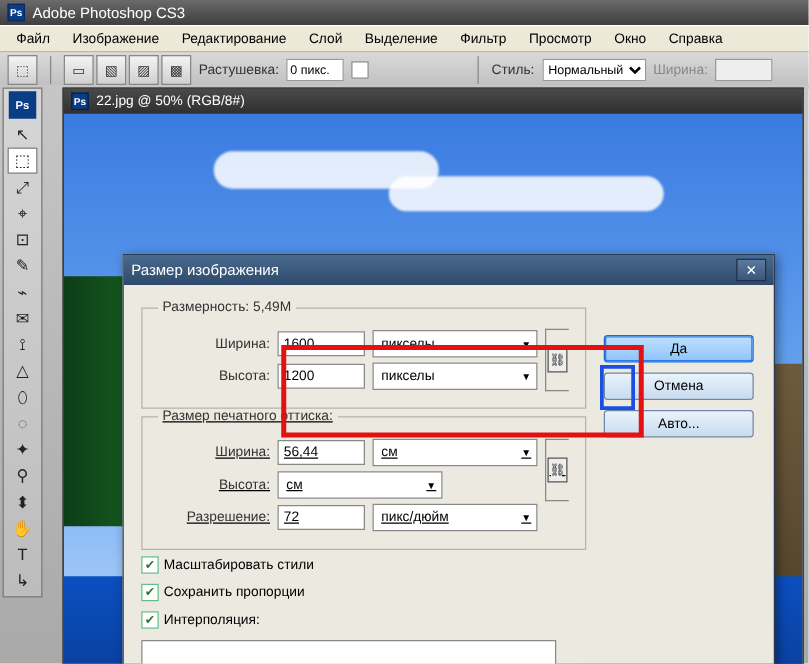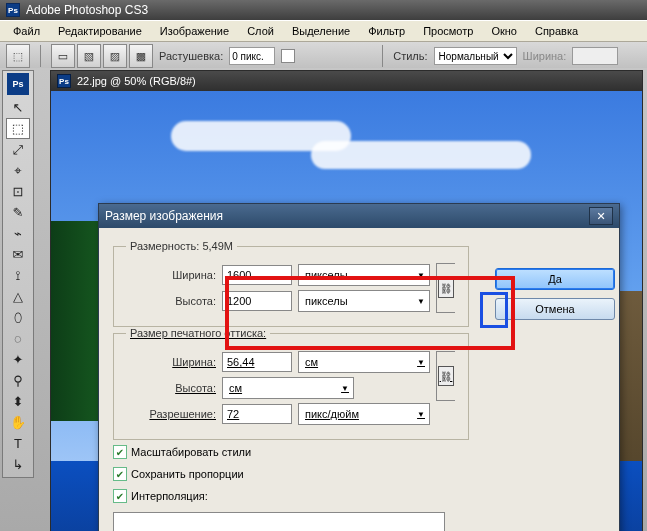--- a/index.html
+++ b/index.html
@@ -56,42 +56,42 @@
   .row label{width:90px;text-align:right;color:#333;}
   .row input.val{width:60px;height:18px;border:1px solid #888;background:#fff;padding:0 4px;font-size:11px;}
   .row .combo{width:120px;height:20px;border:1px solid #888;background:#fff;display:flex;align-items:center;justify-content:space-between;padding:0 4px 0 6px;font-size:11px;}
   .row .combo .arr{font-size:8px;color:#000;}
   .linkbar{display:flex;flex-direction:column;align-items:center;justify-content:center;width:18px;height:48px;border-left:1px solid #888;border-top:1px solid #888;border-bottom:1px solid #888;margin-left:6px;}
   .linkbar .chain{width:14px;height:18px;border:1px solid #555;background:#eee;font-size:10px;display:flex;align-items:center;justify-content:center;}
   .redbox{position:absolute;border:4px solid #e21212;pointer-events:none;}
   .rb1{left:126px;top:48px;width:282px;height:66px;}
   .chainhl{position:absolute;left:381px;top:64px;width:22px;height:30px;border:3px solid #1a4fe2;pointer-events:none;}
 
-  .btncol{position:absolute;right:4px;top:40px;width:120px;display:flex;flex-direction:column;gap:8px;}
+  .btncol{position:absolute;right:16px;top:40px;width:120px;display:flex;flex-direction:column;gap:8px;}
   .btncol button{height:22px;border:1px solid #6e88a9;background:linear-gradient(#eaf3fb,#c7dbef);border-radius:3px;font-size:11px;cursor:pointer;}
   .btncol button.primary{border:1px solid #1d6ad6;background:linear-gradient(#bfe0ff,#8fc4fb);box-shadow:0 0 0 1px #2a7bef inset;}
 
   .chkrow{display:flex;align-items:center;height:20px;gap:4px;margin-top:2px;}
   .chkrow .box{width:12px;height:12px;border:1px solid #6b8;background:#fff;display:flex;align-items:center;justify-content:center;color:#2a7a2a;font-size:10px;}
   .interp{margin-top:6px;}
   .interp .combo2{width:320px;height:20px;border:1px solid #888;background:#fff;display:flex;align-items:center;justify-content:space-between;padding:0 4px 0 6px;font-size:11px;}
 
 </style>
 </head>
 <body>
 
 <div class="titlebar">
   <div class="ps-sq">Ps</div>
   <span>Adobe Photoshop CS3</span>
 </div>
 
 <div class="menubar">
   <span>Файл</span>
+  <span>Изображение</span>
   <span>Редактирование</span>
-  <span>Изображение</span>
   <span>Слой</span>
   <span>Выделение</span>
   <span>Фильтр</span>
   <span>Просмотр</span>
   <span>Окно</span>
   <span>Справка</span>
 </div>
 
 <div class="optbar">
   <div class="toolbtn">⬚</div>
@@ -161,20 +161,21 @@
       <span>Размер изображения</span>
       <div class="xbtn">
         <span>✕</span>
       </div>
     </div>
     <div class="body">
 
       <div class="btncol">
         <button class="primary">Да</button>
         <button>Отмена</button>
+        <button>Авто...</button>
       </div>
 
       <fieldset class="fs" style="width:330px;">
         <legend>
           <span>Размерность:</span>&nbsp;<span>5,49M</span>
         </legend>
         <div style="display:flex;align-items:center;">
           <div>
             <div class="row">
               <label>Ширина:</label>

